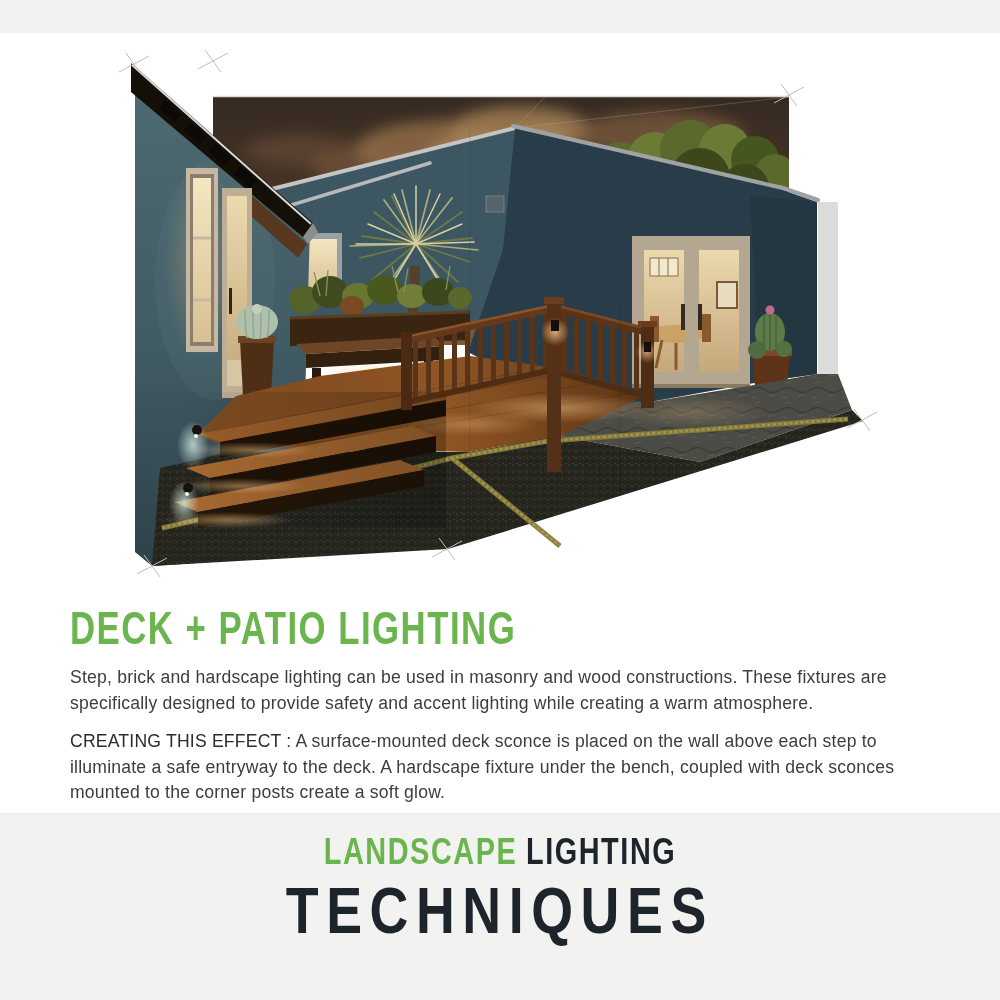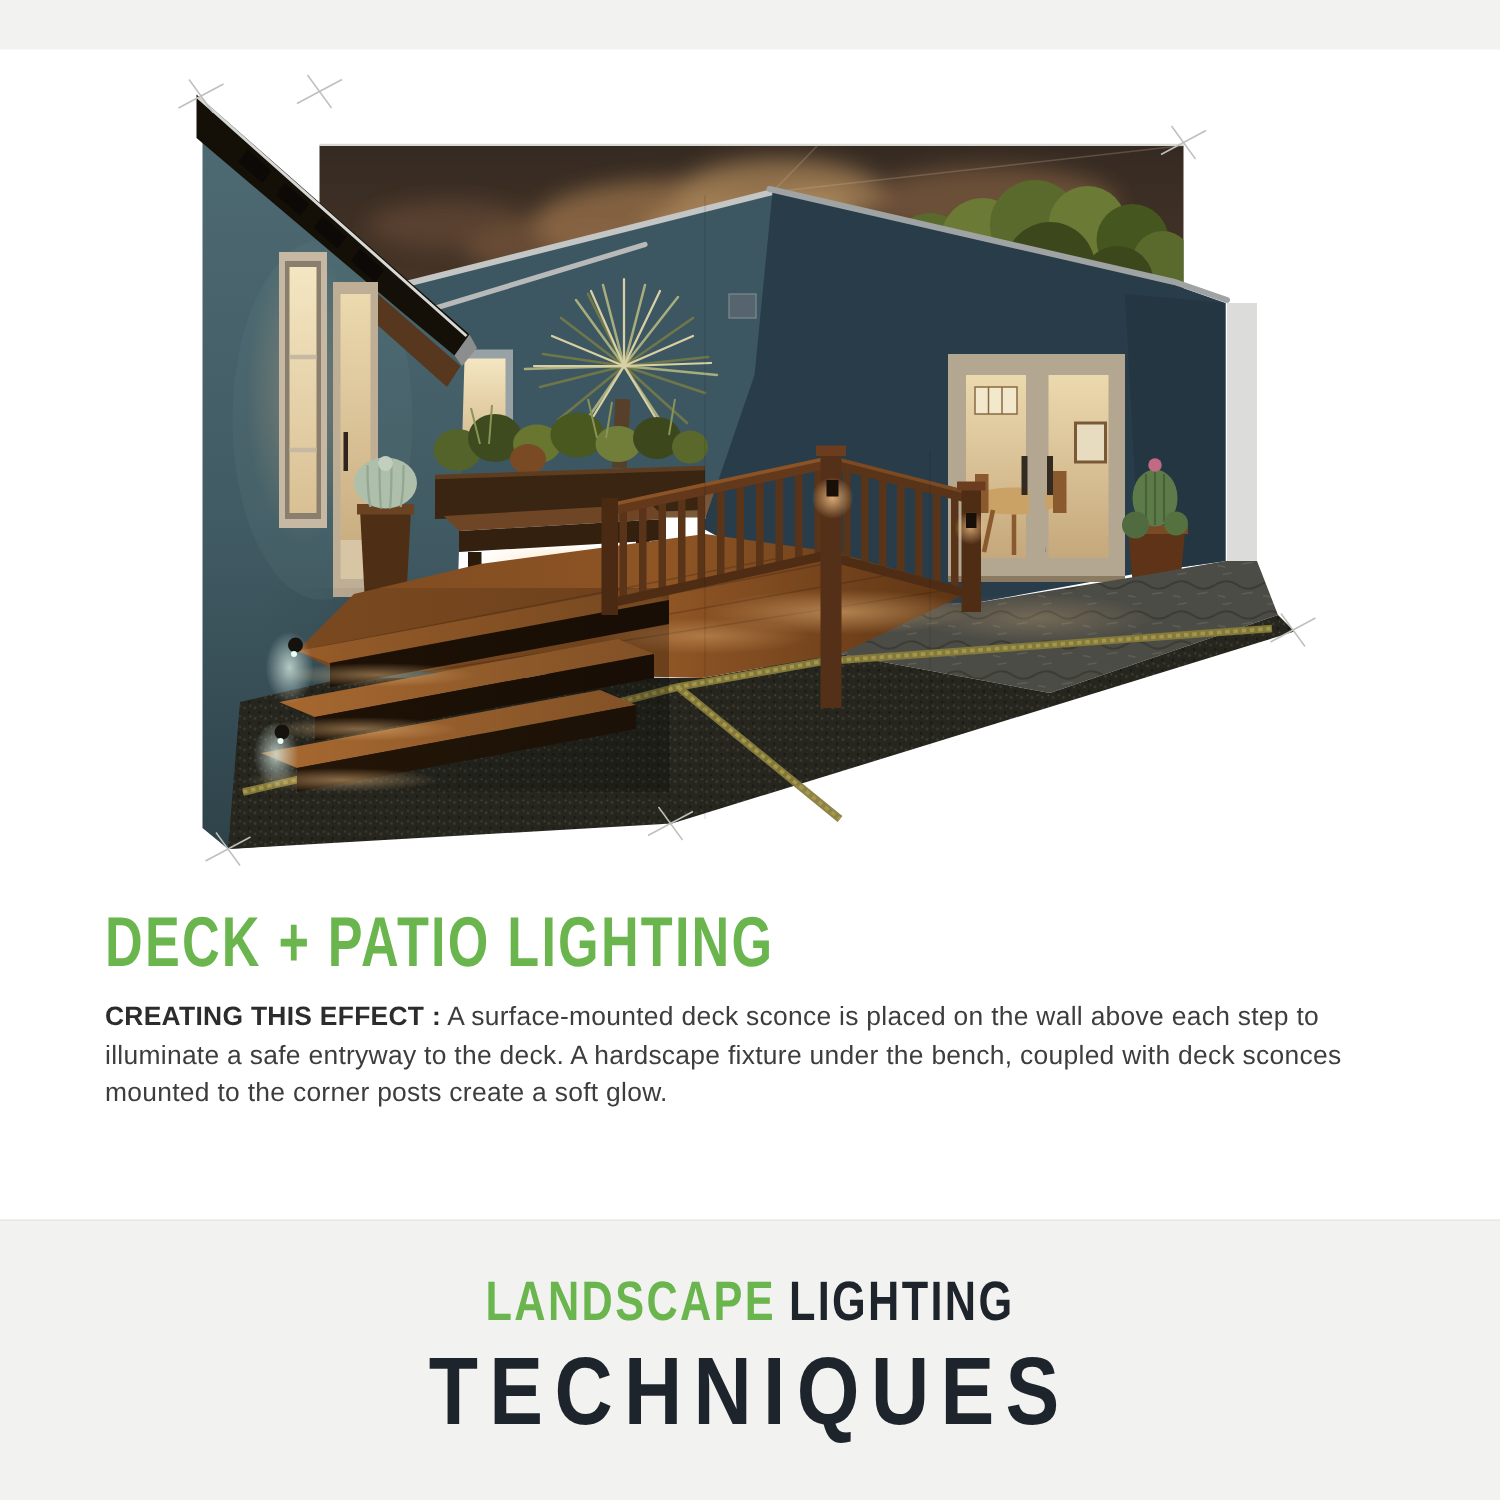--- a/index.html
+++ b/index.html
@@ -20,26 +20,26 @@
     margin:0 0 14px 0;
     font-size:47px;font-weight:700;letter-spacing:2px;line-height:1;
     color:var(--accent_green,#6ab54d);
     transform:scaleX(.74);transform-origin:left top;white-space:nowrap;
   }
   .copy p{
     margin:0 0 13px 0;
     font-size:17.6px;line-height:25.5px;letter-spacing:.2px;
     color:var(--body_text,#3d3d3d);
   }
-  .copy p strong{color:#2c2c2c;font-weight:700;}
+  .copy p strong{color:#2c2c2c;font-weight:400;}
 
   .footer-brand{
     position:absolute;left:0;top:813px;width:1000px;height:187px;
     display:flex;flex-direction:column;align-items:center;justify-content:flex-start;
-    padding-top:36px;box-sizing:border-box;
+    padding-top:20px;box-sizing:border-box;
   }
   .brand-line1{
     font-size:37px;font-weight:700;letter-spacing:2px;line-height:1;
     transform:scaleX(.78);transform-origin:center top;white-space:nowrap;
     color:var(--brand_dark,#20262c);
   }
   .brand-line1 .green{color:var(--accent_green,#6ab54d);margin-right:11px;}
   .brand-line2{
     margin-top:9px;
     font-size:64px;font-weight:700;letter-spacing:9px;line-height:1;
@@ -342,20 +342,21 @@
     <path d="M774,103 L804,87 M781,84 L797,106"></path>
     <path d="M847,428 L877,412 M854,409 L870,431"></path>
     <path d="M137,574 L167,558 M144,555 L160,577"></path>
     <path d="M432,557 L462,541 M439,538 L455,560"></path>
   </g>
 </svg>
 </div>
 
 <div class="copy">
   <h1 class="headline">DECK + PATIO LIGHTING</h1>
+  <p>Step, brick and hardscape lighting can be used in masonry and wood constructions. These fixtures are specifically designed to provide safety and accent lighting while creating a warm atmosphere.</p>
   <p><strong>CREATING THIS EFFECT :</strong> <span>A surface-mounted deck sconce is placed on the wall above each step to illuminate a safe entryway to the deck. A hardscape fixture under the bench, coupled with deck sconces mounted to the corner posts create a soft glow.</span></p>
 </div>
 
 <div class="band bottom"></div>
 <div class="footer-brand">
   <div class="brand-line1">
     <span class="green">LANDSCAPE</span><span>LIGHTING</span>
   </div>
   <div class="brand-line2">TECHNIQUES</div>
 </div>

